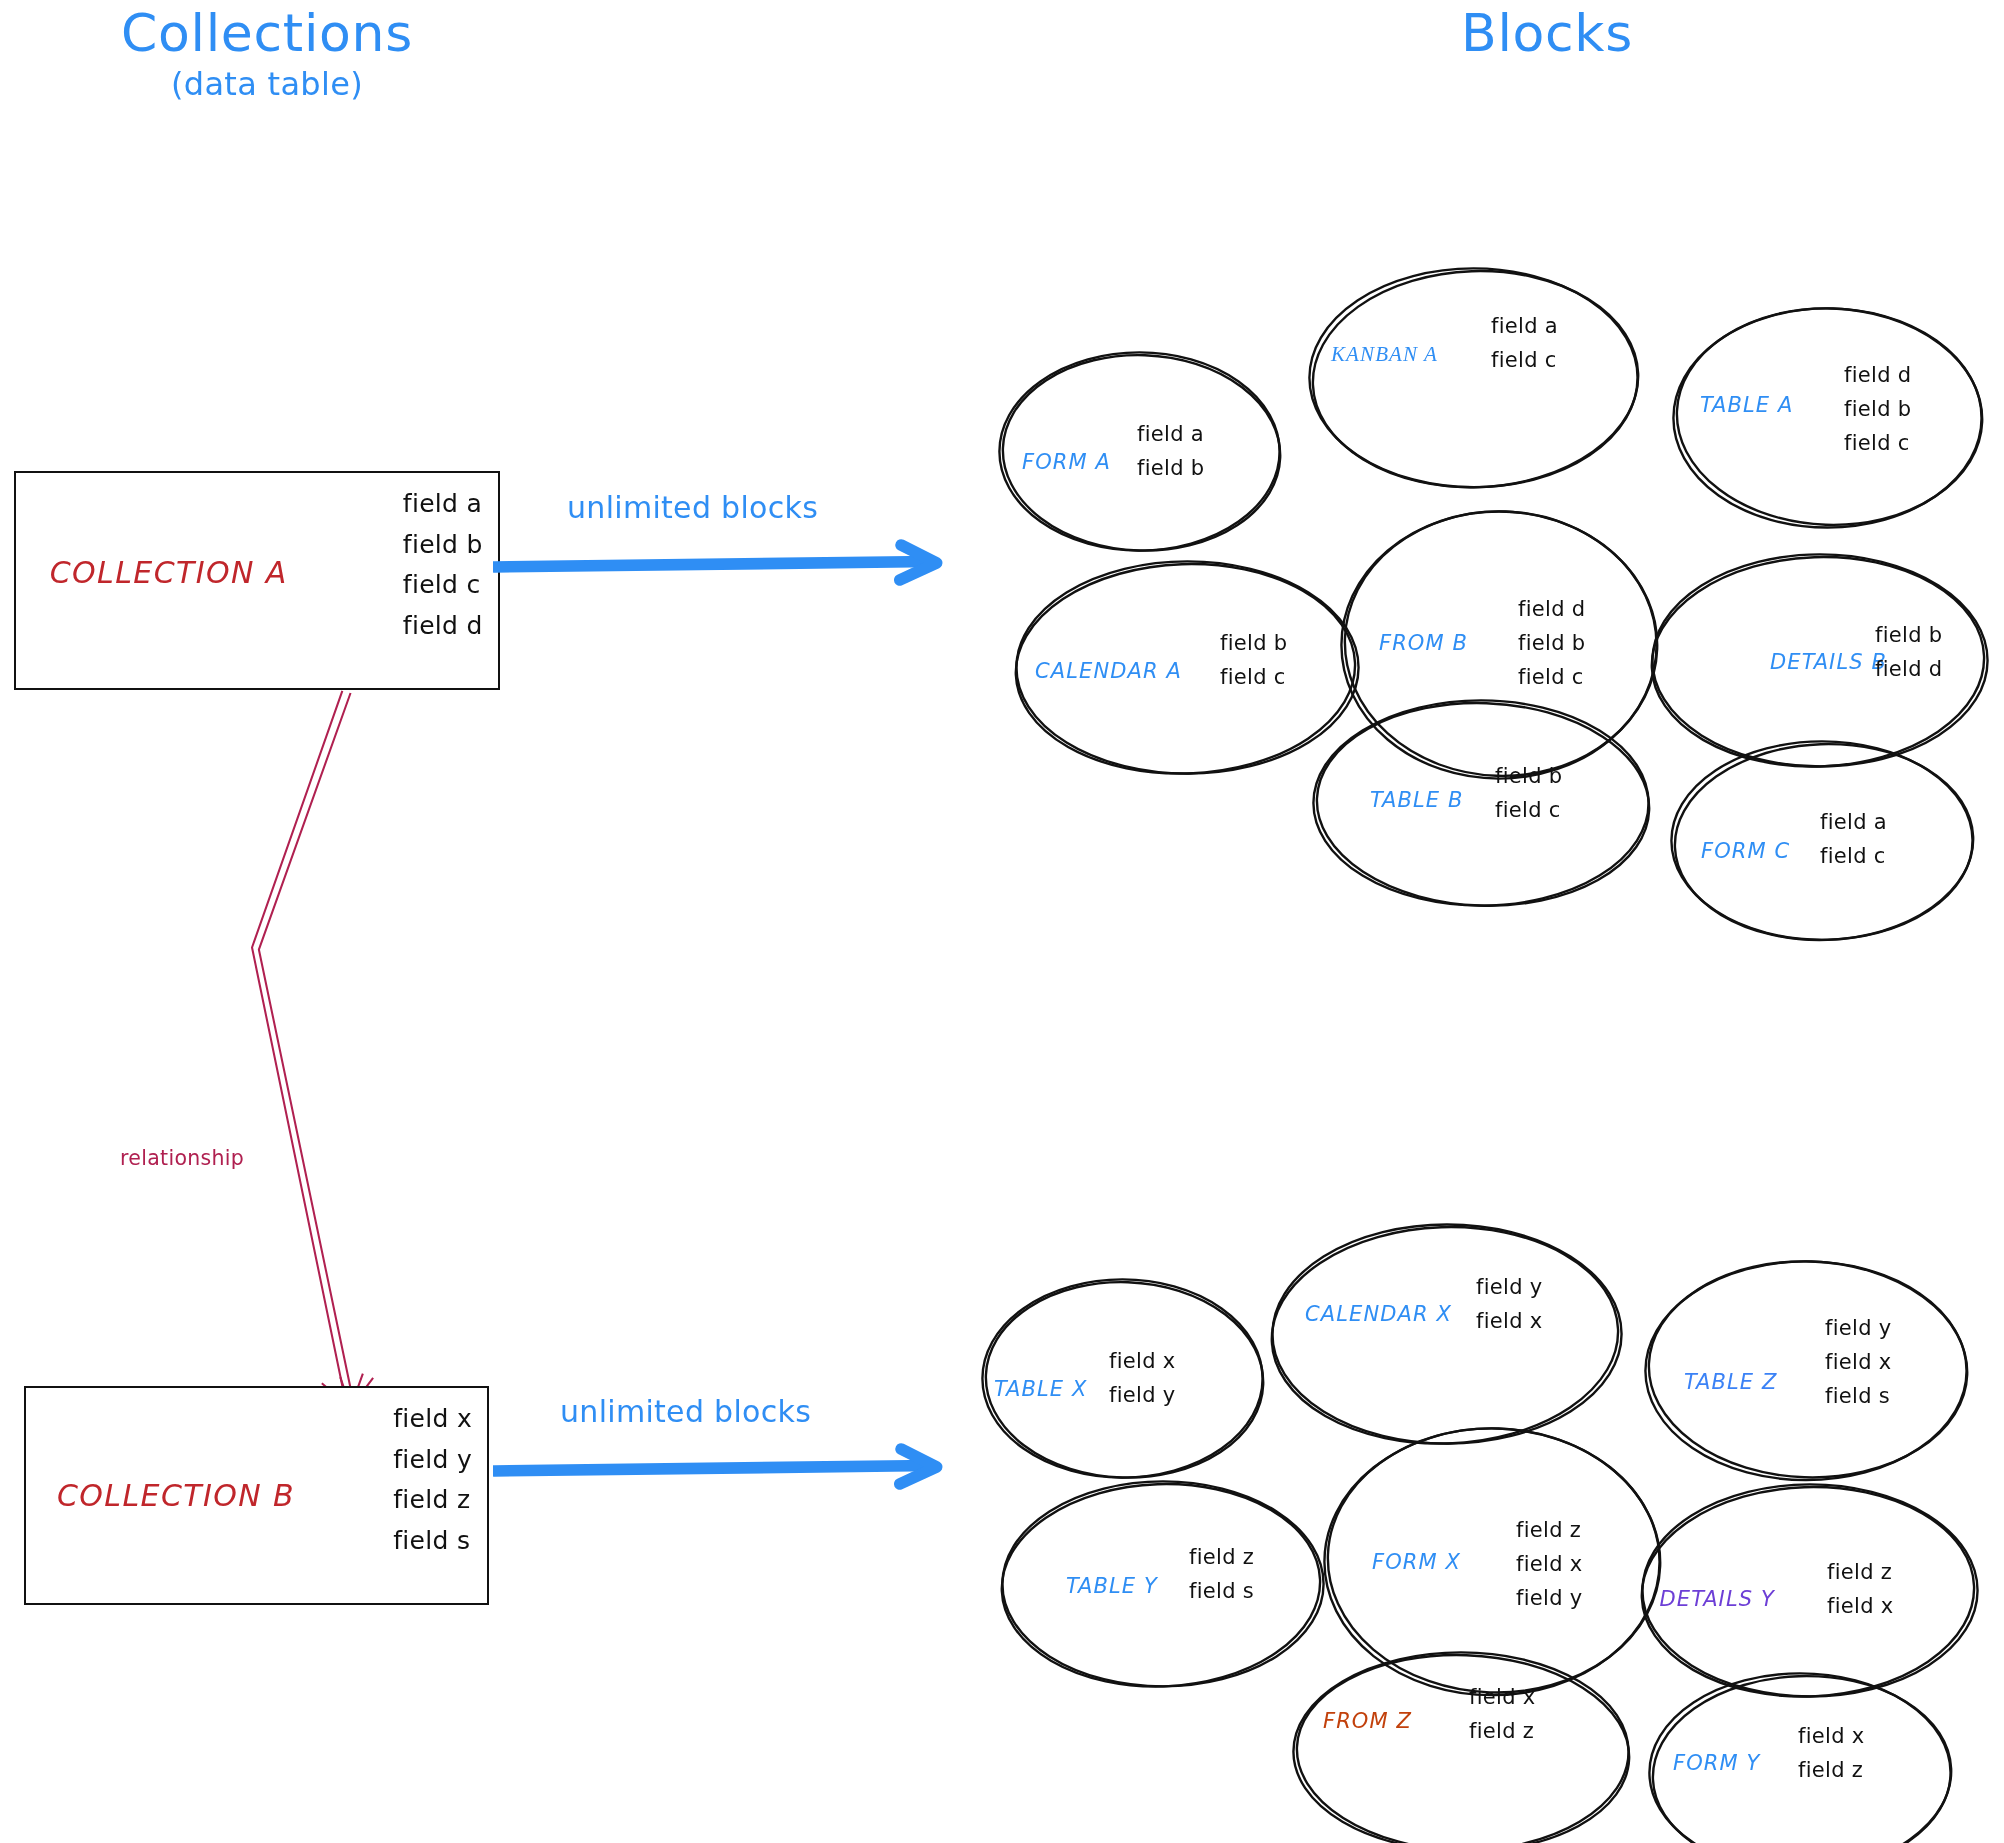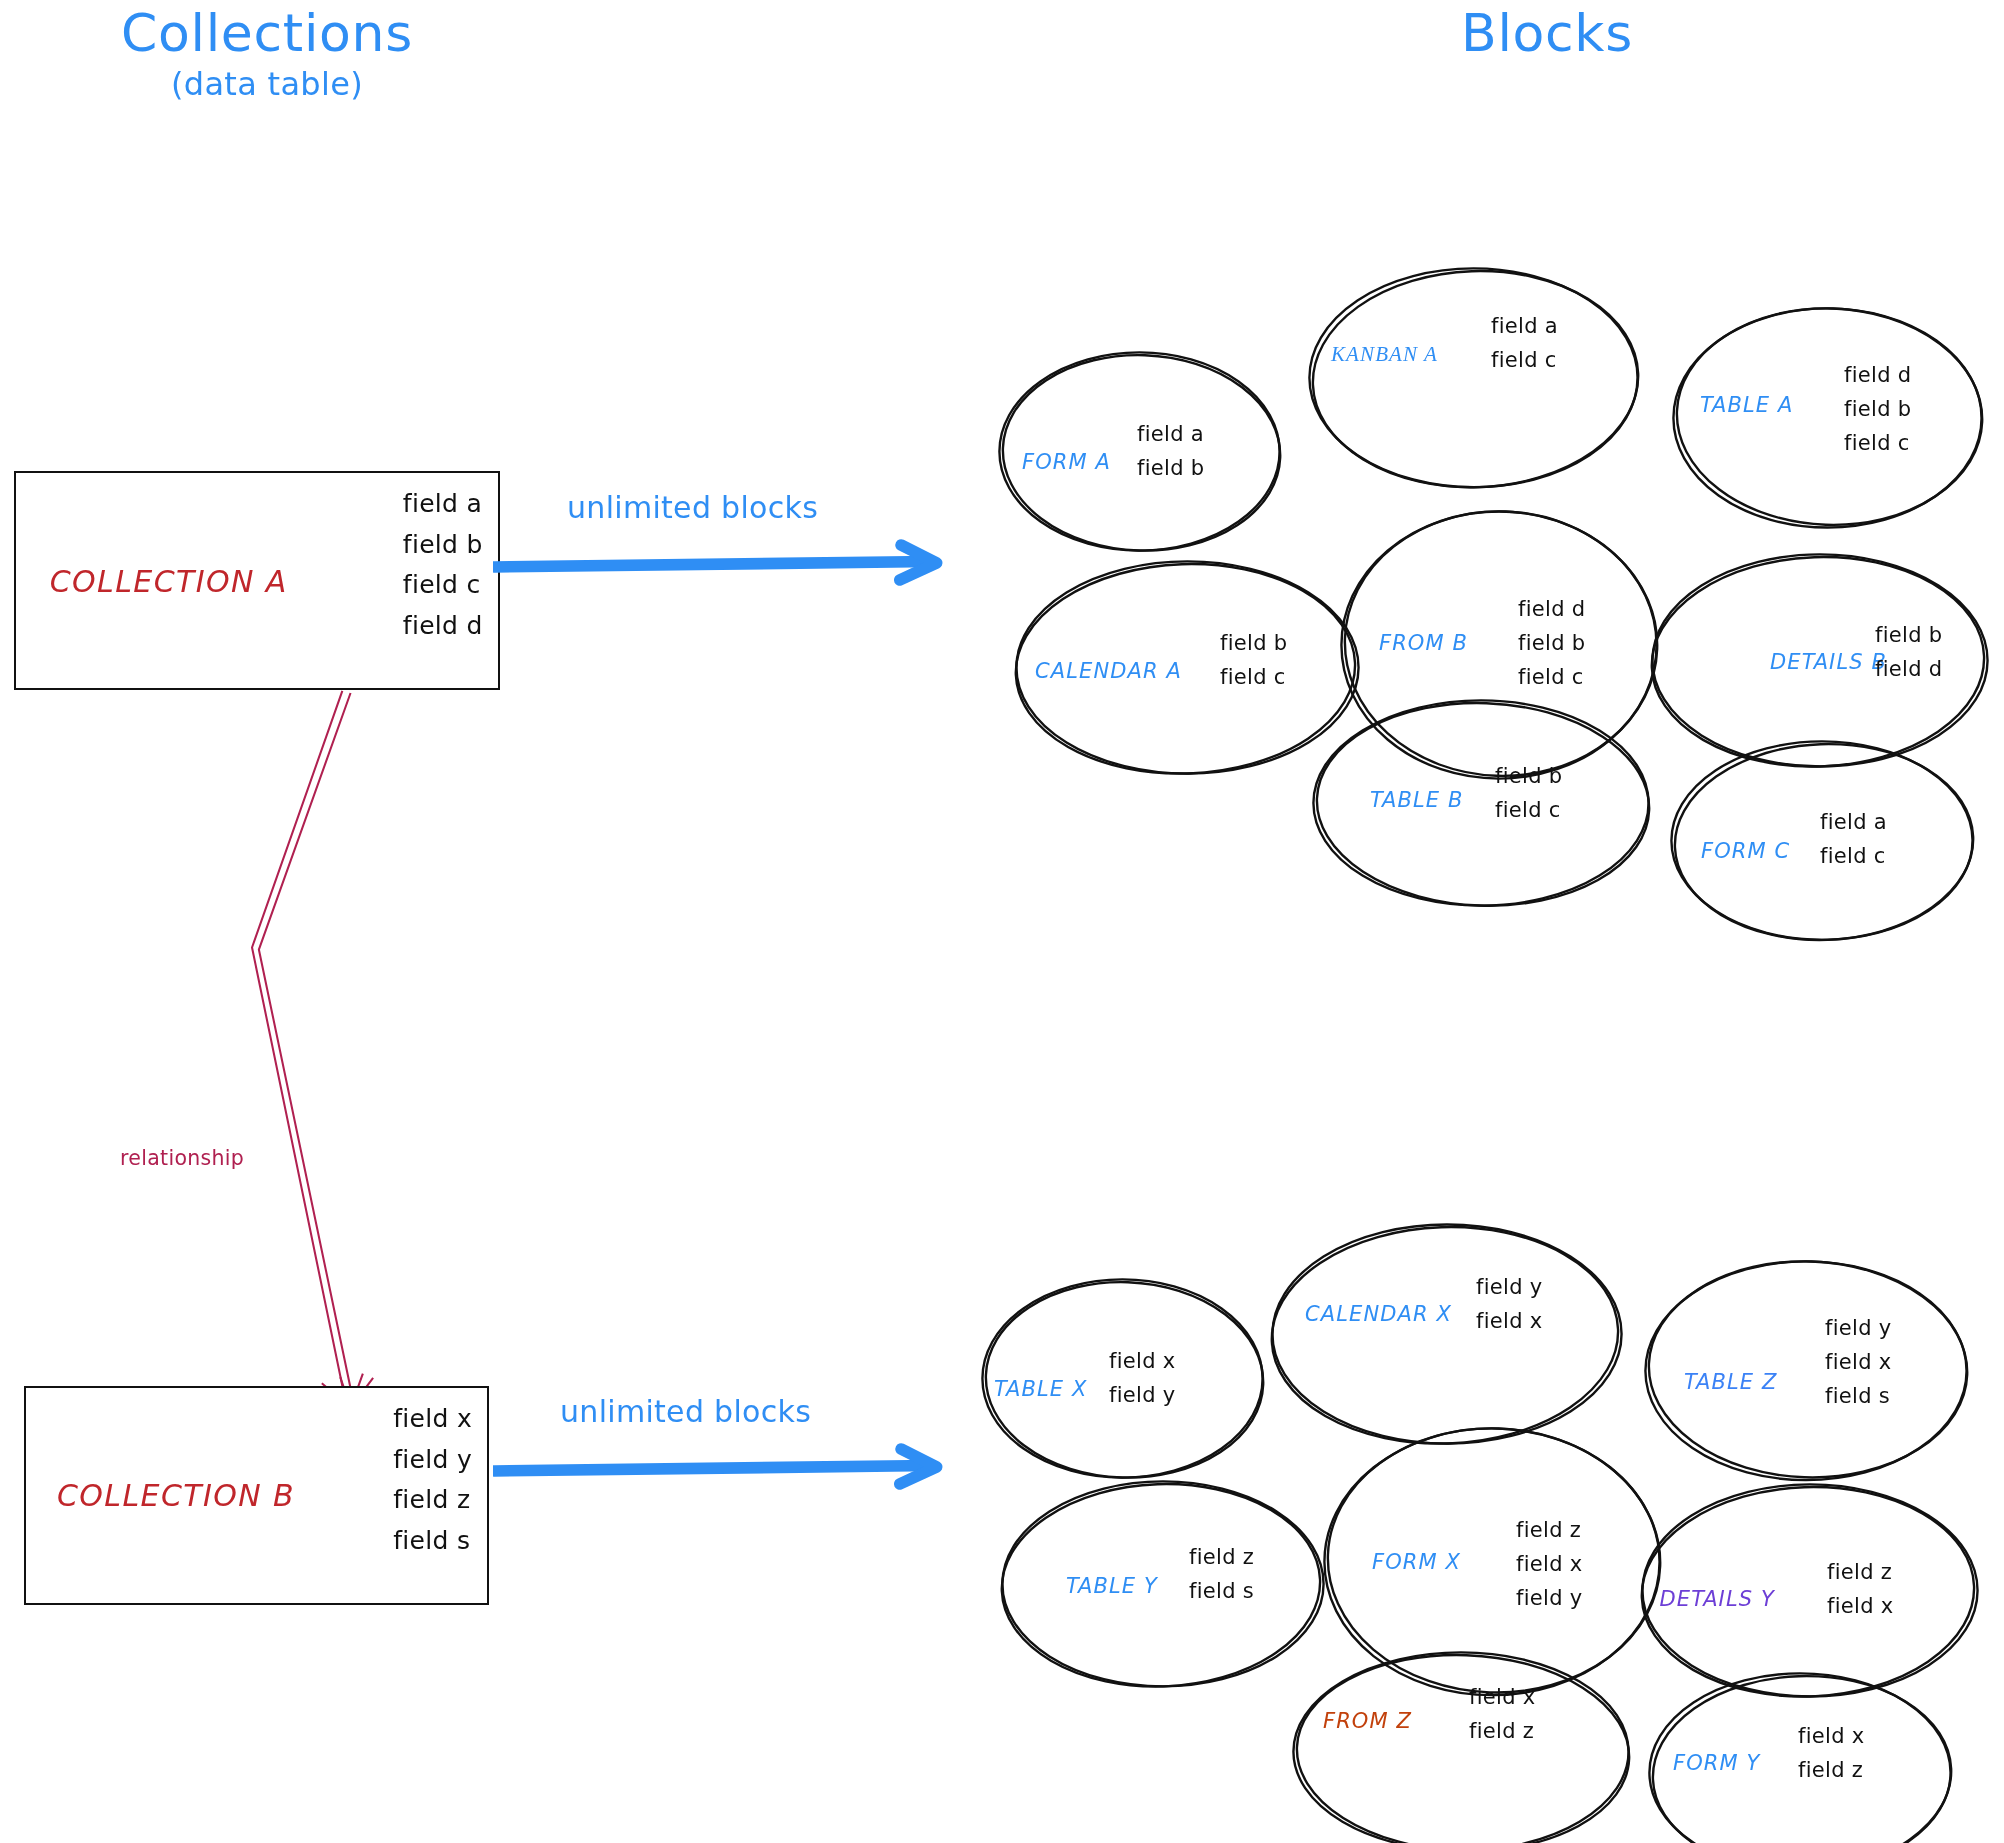--- a/index.html
+++ b/index.html
@@ -125,21 +125,21 @@
       <path d="M 500,1010 L 368,1385 L 505,2050"></path>
       <path d="M 512,1013 L 378,1388 L 517,2053"></path>
       <path d="M 497,2013 L 512,2058 L 470,2022"></path>
       <path d="M 530,2008 L 512,2058 L 545,2014"></path>
     </g>
   </svg>
 
   <div class="rel-label hand" style="left:120px; top:1129px;margin-top:17px;">relationship</div>
 
   <div class="collection" style="left:13.7px; top:471px; width:486px; height:219px;">
-    <div class="coll-name hand" style="left:34px; top:91px;text-align:center;">COLLECTION A</div>
+    <div class="coll-name hand" style="left:34px; top:82px;text-align:center;">COLLECTION A</div>
     <div class="coll-fields hand">
       <div>field a</div>
       <div>field b</div>
       <div>field c</div>
       <div>field d</div>
     </div>
   </div>
 
   <div class="arrow-wrap" style="left:493px; top:530px; width:452px; height:89px;">
     <svg width="452" height="89" viewBox="0 0 660 130">

